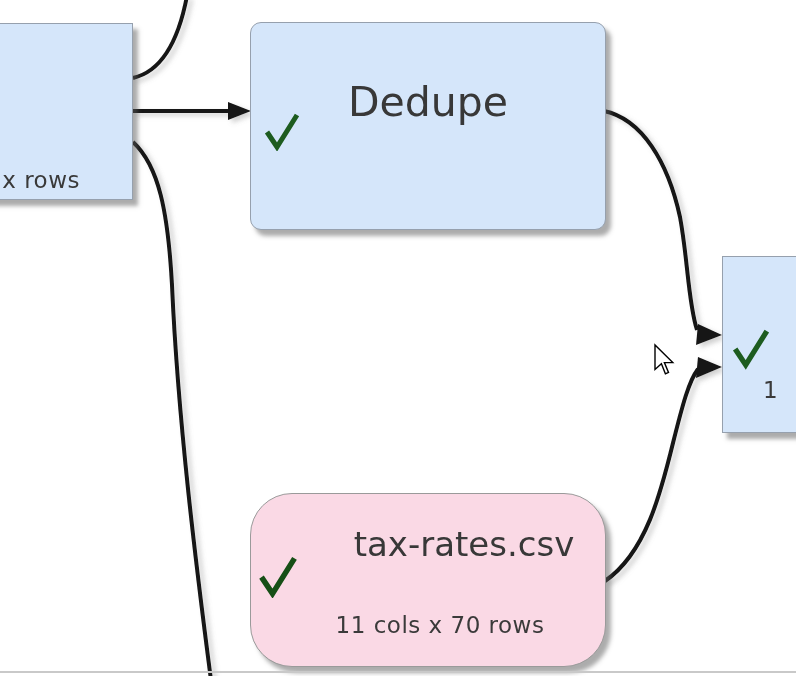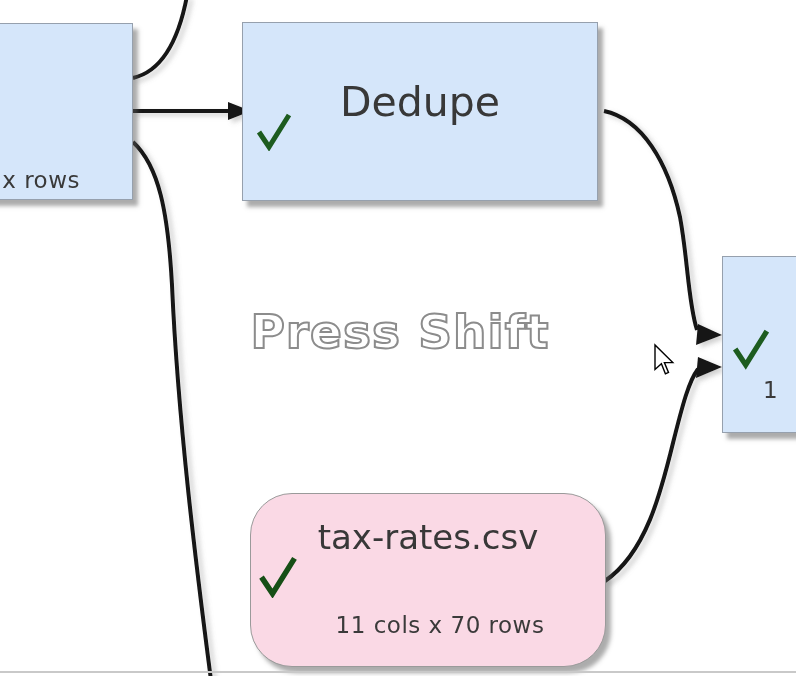--- a/index.html
+++ b/index.html
@@ -26,32 +26,32 @@
   }
   .node-sub{
     position:absolute;left:0;width:100%;text-align:center;
     color:#3a3a3a;font-size:23px;letter-spacing:.5px;white-space:nowrap;
   }
   .check{position:absolute;}
 
   #node-left{left:-223px;top:23px;width:356px;height:177px;}
   #node-left .node-sub{left:auto;width:auto;top:143px;right:52px;text-align:right;}
 
-  #node-dedupe{left:242px;top:22px;width:356px;height:179px;}
+  #node-dedupe{left:250px;top:22px;width:356px;height:208px;border-radius:11px;}
   #node-dedupe .node-title{top:55px;font-size:41px;}
   #node-dedupe .node-sub{top:143px;}
   #node-dedupe .check{left:13px;top:88px;}
 
   #node-output{left:722px;top:256px;width:140px;height:177px;}
   #node-output .node-sub{left:40px;width:auto;top:120px;text-align:left;}
   #node-output .check{left:9px;top:68px;}
 
   #node-tax{left:250px;top:493px;width:356px;height:174px;}
   #node-tax .node-title{top:526px;font-size:34px;}
-  #node-tax .node-title{top:23px;}
+  #node-tax .node-title{top:30px;padding-left:36px;}
   #node-tax .node-sub{top:118px;margin-left:12px;}
   #node-tax .check{left:7px;top:60px;}
 
   
   .watermark{
     position:absolute;left:240px;top:304px;width:320px;
     text-align:center;font-size:47px;font-weight:bold;letter-spacing:1px;
     color:#ffffff;-webkit-text-stroke:2px #8c8c8c;
     white-space:nowrap;user-select:none;
   }
@@ -108,21 +108,20 @@
   </div>
 
   <div class="node node-pink" id="node-tax">
     <svg class="check" width="40" height="44" viewBox="0 0 36 40">
       <path d="M3,21 L13,36 L33,4" fill="none" stroke="#164f16" stroke-width="5"></path>
     </svg>
     <div class="node-title">tax-rates.csv</div>
     <div class="node-sub">11 cols x 70 rows</div>
   </div>
 
-  <div class="watermark">Press Shift</div>
 
   <svg class="overlay" width="796" height="676" viewBox="0 0 796 676">
     <polygon points="655,345 655,369.5 661.4,363.8 665.4,373.8 668.5,372.4 664.4,362.6 672.8,362.6" fill="#ffffff" stroke="#000000" stroke-width="1.4" stroke-linejoin="miter"></polygon>
   </svg>
 
   <div class="bottom-line"></div>
 
 </div>
 
 </body></html>

